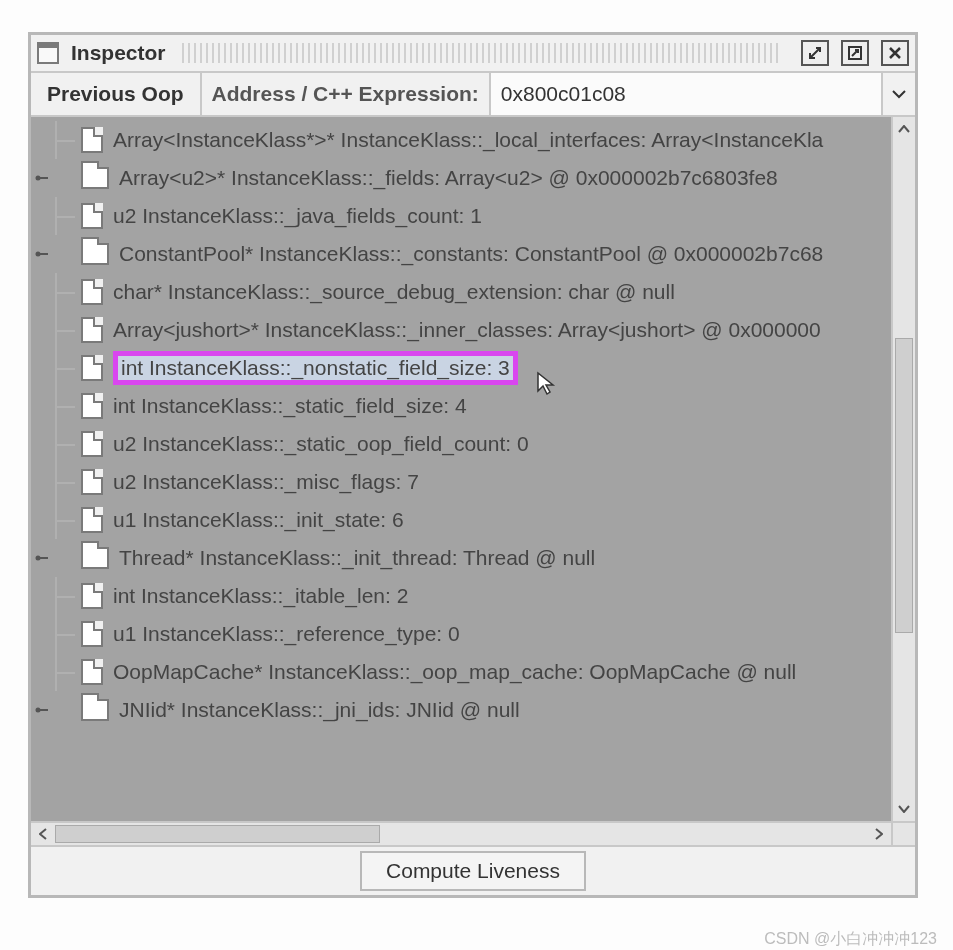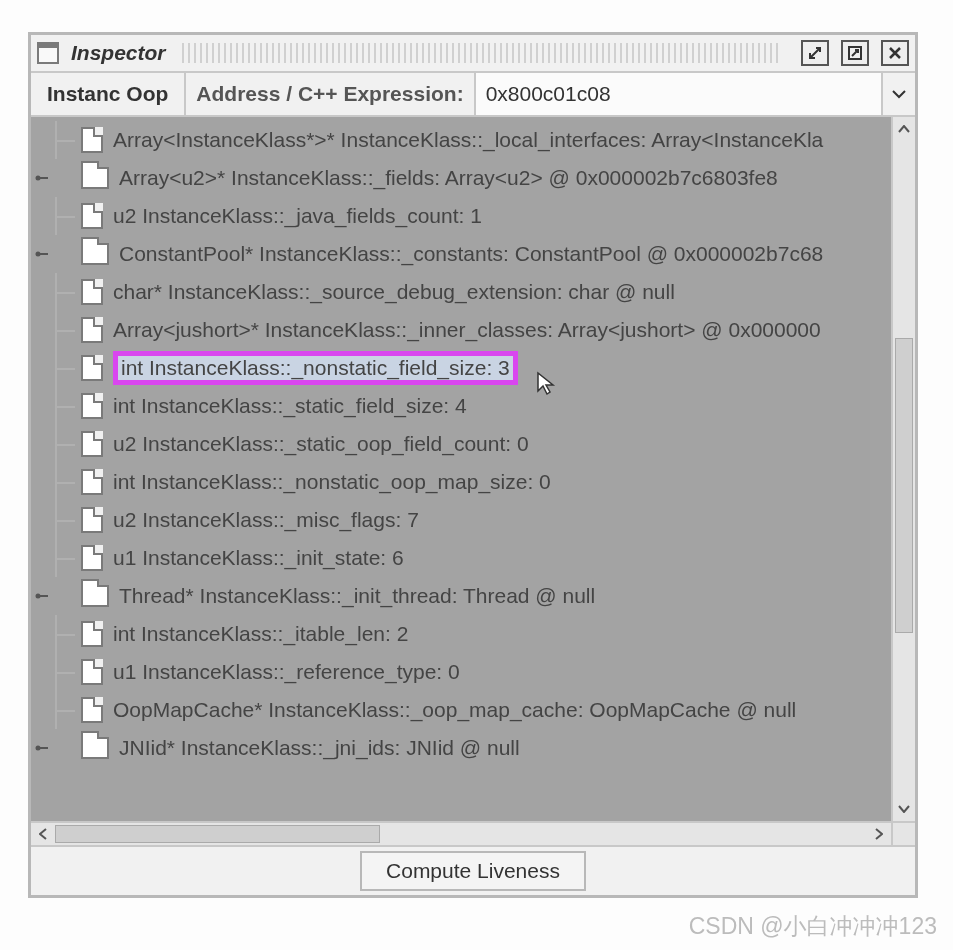--- a/index.html
+++ b/index.html
@@ -25,21 +25,20 @@
     flex-direction: column;
   }
   .titlebar {
     height: 38px;
     display: flex;
     align-items: center;
     background: #f1f1f1;
     border-bottom: 2px solid #c8c8c8;
     padding: 0 6px;
     gap: 8px;
-    font-style: italic;
   }
   .title-icon {
     width: 22px; height: 22px;
     background: #f9f9f9;
     border: 2px solid #7a7a7a;
     border-top-width: 6px;
     margin-right: 4px;
   }
   .title-text {
     font-weight: bold;
@@ -221,22 +220,22 @@
     padding: 6px 24px;
     border: 2px solid #b8b8b8;
     background: #f4f4f4;
     font-size: 21px;
     font-weight: normal;
     color: #333;
   }
   .watermark {
     position: absolute;
     right: 16px;
-    bottom: 8px;
-    font-size: 23px;
+    bottom: 0;
+    font-size: 16px;
     color: #bcbcbc;
     font-family: sans-serif;
     margin-left: 19px;
   }
 </style>
 </head>
 <body>
 
 <div class="window">
 
@@ -257,21 +256,21 @@
         </svg>
     </span>
     <span class="win-btn">
       <svg viewBox="0 0 16 16">
           <path d="M3 3 L13 13 M13 3 L3 13" stroke="#333" stroke-width="2.5"></path>
         </svg>
     </span>
   </div>
 
   <div class="toolbar">
-    <div class="tb-btn">Instanc Oop</div>
+    <div class="tb-btn">Previous Oop</div>
     <div class="tb-label">Address / C++ Expression:</div>
     <input class="tb-input" value="0x800c01c08" style="">
     <div class="tb-dd">
       <svg width="14" height="10" viewBox="0 0 14 10">
           <path d="M1 2 L7 8 L13 2" fill="none" stroke="#333" stroke-width="2"></path>
         </svg>
     </div>
   </div>
 
   <div class="tree-wrap">
@@ -332,25 +331,20 @@
           <span class="node-label">int InstanceKlass::_static_field_size: 4</span>
         </div>
         <div class="node">
           <span class="indent cont"></span>
           <span class="ficon"></span>
           <span class="node-label">u2 InstanceKlass::_static_oop_field_count: 0</span>
         </div>
         <div class="node">
           <span class="indent cont"></span>
           <span class="ficon"></span>
-          <span class="node-label">int InstanceKlass::_nonstatic_oop_map_size: 0</span>
-        </div>
-        <div class="node">
-          <span class="indent cont"></span>
-          <span class="ficon"></span>
           <span class="node-label">u2 InstanceKlass::_misc_flags: 7</span>
         </div>
         <div class="node">
           <span class="indent cont"></span>
           <span class="ficon"></span>
           <span class="node-label">u1 InstanceKlass::_init_state: 6</span>
         </div>
         <div class="node">
           <span class="handle">
             <svg width="14" height="14" viewBox="0 0 14 14">

